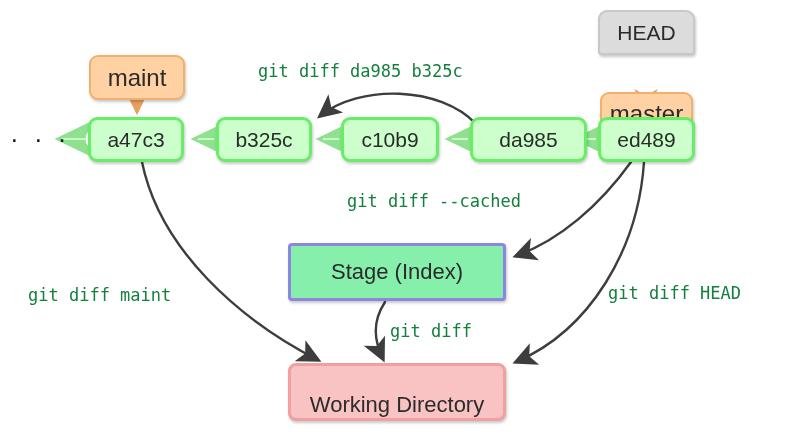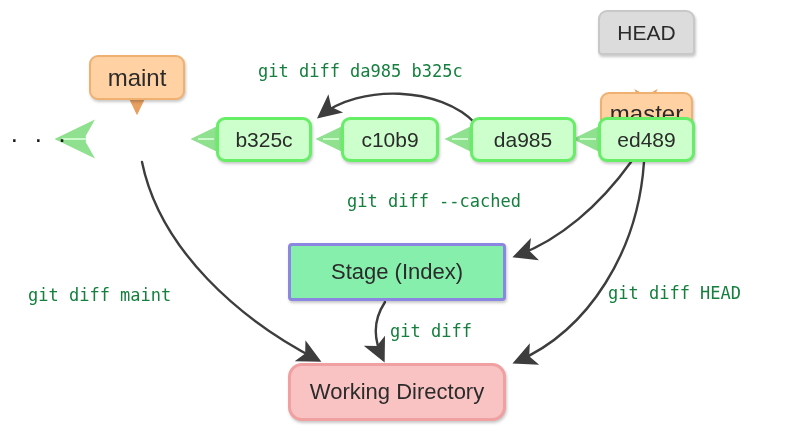--- a/index.html
+++ b/index.html
@@ -58,23 +58,24 @@
   .stage {
     background: #86efac;
     border: 3px solid #8b86e0;
     border-radius: 4px;
     font-size: 22px;
     box-shadow: 1px 2px 3px rgba(0,0,0,0.22);
   }
   .workdir {
     background: #f9c3c3;
     border: 3px solid #f0a0a0;
-    border-radius: 14px;
+    border-radius: 8px;
     font-size: 22px;
     box-shadow: 1px 2px 3px rgba(0,0,0,0.22);
+    align-items: flex-end;
   }
   .cmd {
     position: absolute;
     font-family: "DejaVu Sans Mono", monospace;
     font-size: 17px;
     color: #15803d;
     white-space: nowrap;
     z-index: 6;
   }
   .ellipsis {
@@ -140,30 +141,33 @@
   </div>
 
   <div class="node head" style="left:598px; top:10px; width:97px; height:45px;">
     <span>HEAD</span>
   </div>
 
   <div class="node ref" style="left:600px; top:54px; width:93px; height:43px;margin-top:38px;">
     <span>master</span>
   </div>
 
+  <div class="node commit" style="left:88px; top:117px; width:96px; height:45px;">
+    <span>a47c3</span>
+  </div>
 
   <div class="node commit" style="left:216px; top:117px; width:96px; height:45px;">
     <span>b325c</span>
   </div>
 
   <div class="node commit" style="left:341px; top:117px; width:98px; height:45px;">
     <span>c10b9</span>
   </div>
 
-  <div class="node commit" style="left:470px; top:117px; width:106px; height:45px;">
+  <div class="node commit" style="left:470px; top:117px; width:117px; height:45px;">
     <span>da985</span>
   </div>
 
   <div class="node commit" style="left:598px; top:117px; width:97px; height:45px;">
     <span>ed489</span>
   </div>
 
   <div class="node stage" style="left:288px; top:243px; width:218px; height:58px;">
     <span>Stage (Index)</span>
   </div>

